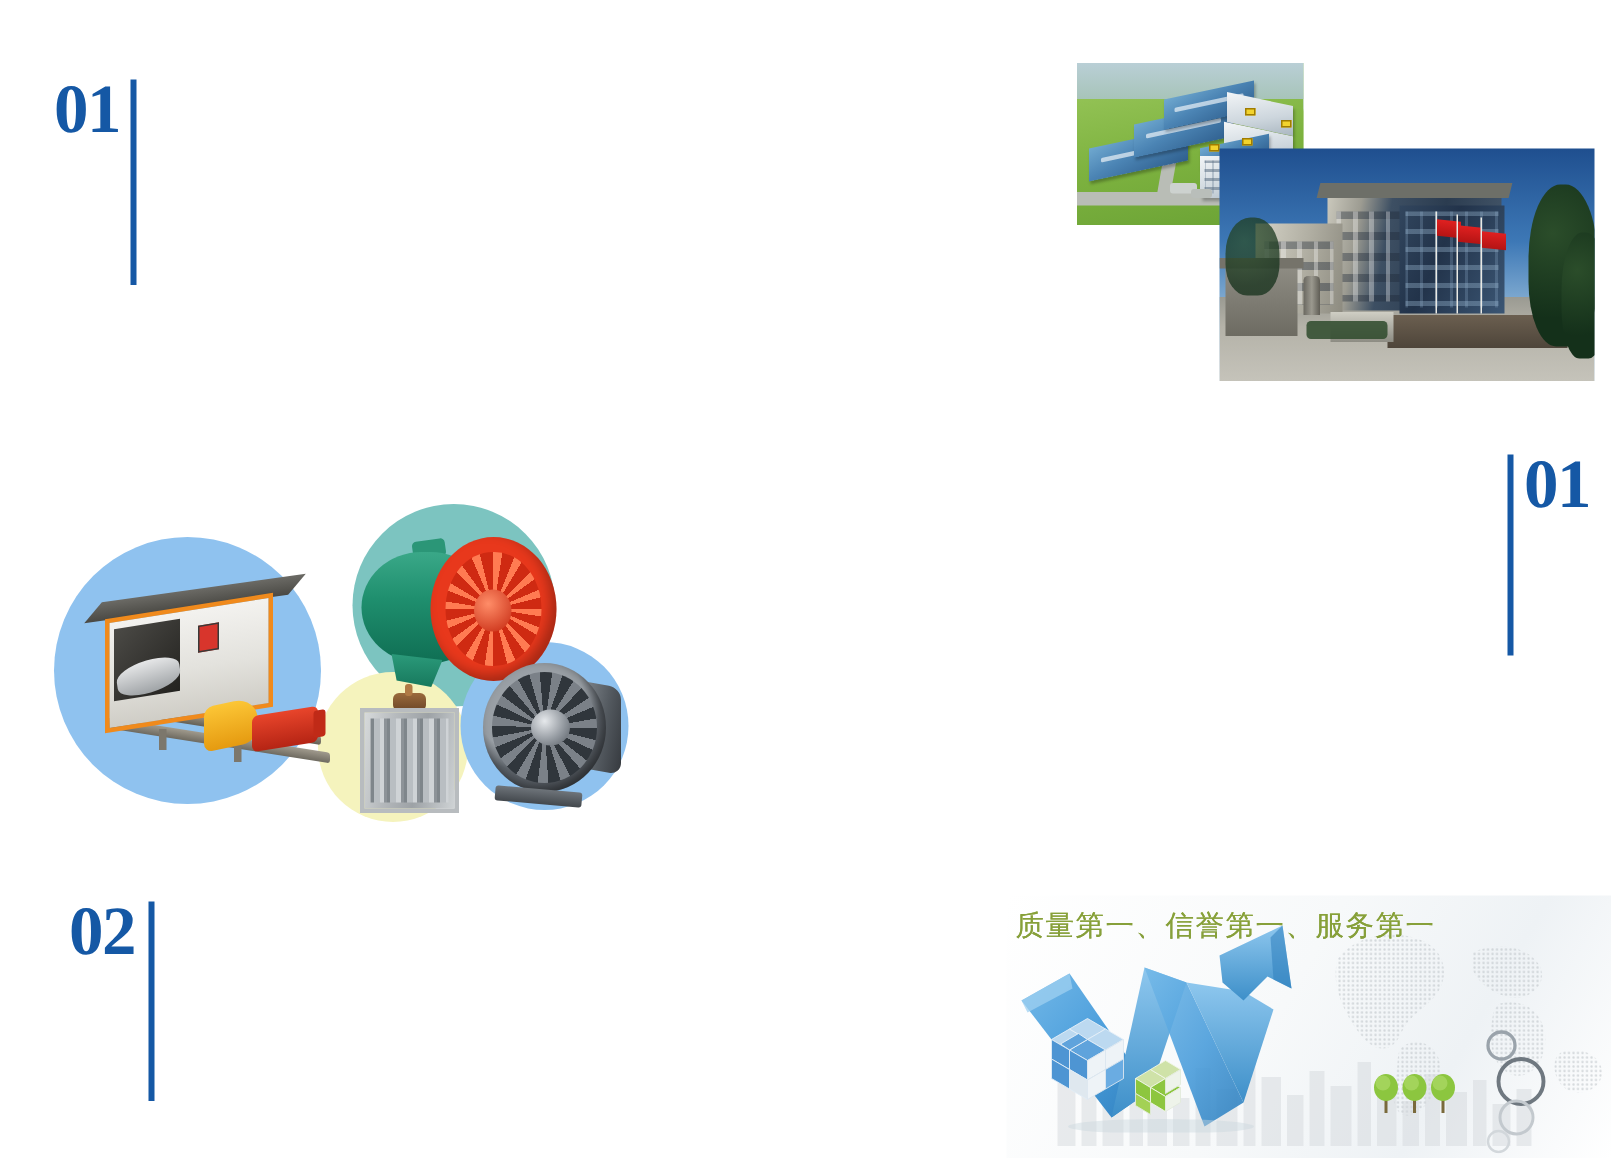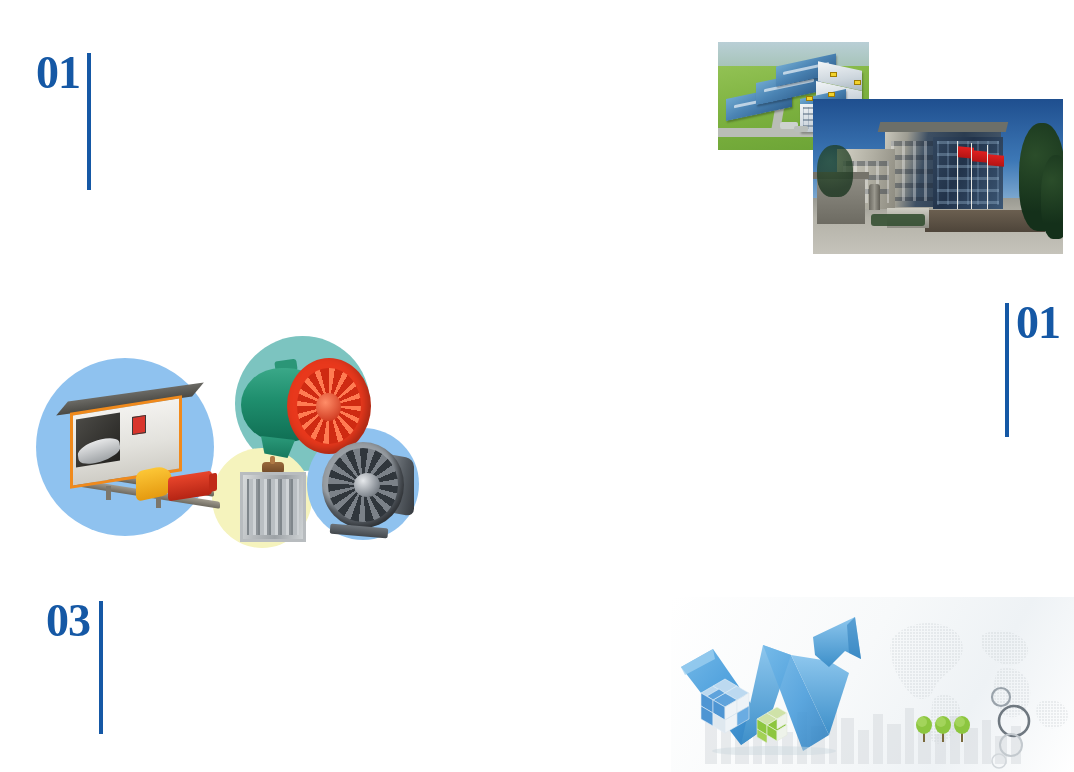--- a/index.html
+++ b/index.html
@@ -358,21 +358,21 @@
     <span class="num">01</span>
     <span class="rule"></span>
   </div>
 
   <div class="marker" id="marker-02">
     <span class="rule"></span>
     <span class="num">01</span>
   </div>
 
   <div class="marker" id="marker-03">
-    <span class="num">03</span>
+    <span class="num">02</span>
     <span class="rule"></span>
   </div>
 
   <div id="factory-aerial">
     <div class="grass"></div>
     <div class="sky"></div>
 
     <div class="road" style="left:0; top:86px; width:151px; height:9px;"></div>
     <div class="road" style="left:58px; top:30px; width:9px; height:62px; transform:skewX(-10deg);"></div>
 
@@ -621,15 +621,16 @@
       </g>
     </svg>
 
     <svg id="bubbles-group" viewBox="0 0 70 84">
       <circle cx="20" cy="12" r="9" fill="none" stroke="#9aa3ab" stroke-width="2.2"></circle>
       <circle cx="33" cy="36" r="15" fill="none" stroke="#6f7880" stroke-width="2.6"></circle>
       <circle cx="30" cy="60" r="11" fill="none" stroke="#c3c9ce" stroke-width="2"></circle>
       <circle cx="18" cy="76" r="7" fill="none" stroke="#d2d7db" stroke-width="1.6"></circle>
     </svg>
 
+    <div id="slogan-text">质量第一、信誉第一、服务第一</div>
   </div>
 
 </div>
 
 </body></html>

